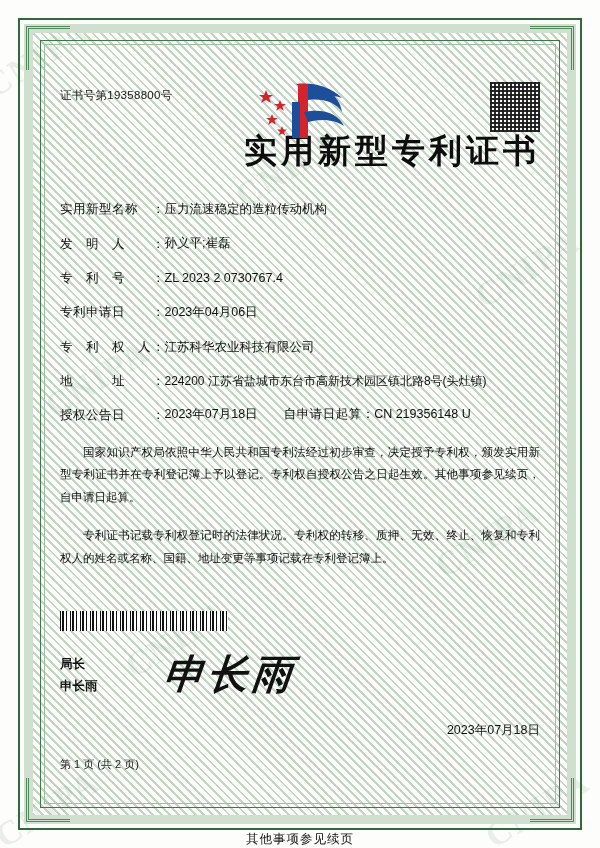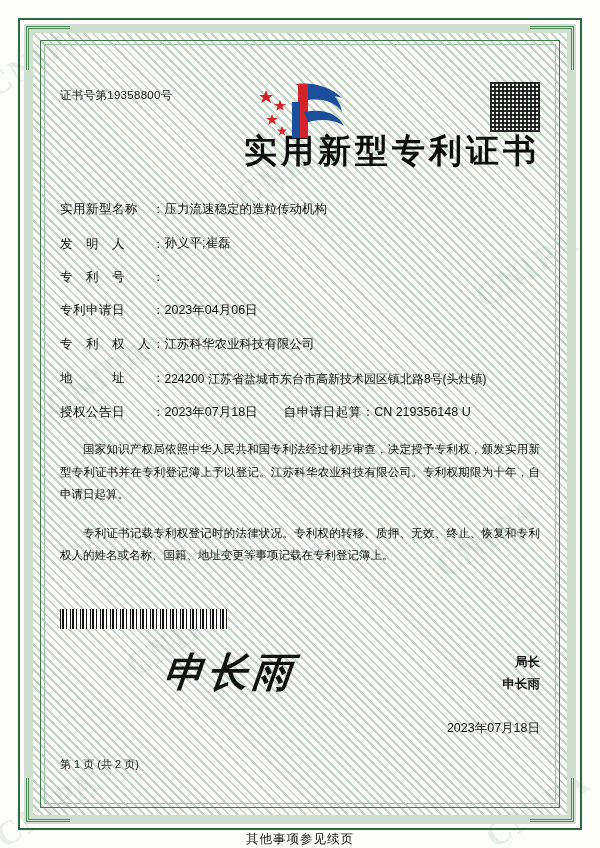--- a/index.html
+++ b/index.html
@@ -199,21 +199,20 @@
 
   .sign-block {
     margin-top: 22px;
     position: relative;
     height: 74px;
   }
   .sign-label {
     font-size: 12.5px;
     font-weight: bold;
     line-height: 1.8;
-    text-align: right;
   }
   .signature {
     position: absolute;
     left: 104px;
     top: -6px;
     font-family: "Liberation Serif", serif;
     font-size: 40px;
     font-weight: bold;
     font-style: italic;
     letter-spacing: 4px;
@@ -303,20 +302,21 @@
 
       <div class="field">
         <div class="flabel">发　明　人</div>
         <div class="fcolon">：</div>
         <div class="fvalue">孙义平;崔磊</div>
       </div>
 
       <div class="field">
         <div class="flabel">专　利　号</div>
         <div class="fcolon">：</div>
+        <div class="fvalue">ZL 2023 2 0730767.4</div>
       </div>
 
       <div class="field">
         <div class="flabel">专利申请日</div>
         <div class="fcolon">：</div>
         <div class="fvalue">2023年04月06日</div>
       </div>
 
       <div class="field">
         <div class="flabel">专　利　权　人</div>
@@ -336,21 +336,21 @@
         <div class="fvalue field-split">
           <span>2023年07月18日</span>
           <span class="split-right-label">自申请日起算</span>
           <span>：</span>
           <span>CN 219356148 U</span>
         </div>
       </div>
 
     </div>
 
-    <div class="para">国家知识产权局依照中华人民共和国专利法经过初步审查，决定授予专利权，颁发实用新型专利证书并在专利登记簿上予以登记。江苏科华农业科技有限公司。专利权期限为十年，自申请日起算。</div>
+    <div class="para">国家知识产权局依照中华人民共和国专利法经过初步审查，决定授予专利权，颁发实用新型专利证书并在专利登记簿上予以登记。专利权自授权公告之日起生效。其他事项参见续页，自申请日起算。</div>
     <div class="para">专利证书记载专利权登记时的法律状况。专利权的转移、质押、无效、终止、恢复和专利权人的姓名或名称、国籍、地址变更等事项记载在专利登记簿上。</div>
 
     <div class="barcode"></div>
 
     <div class="sign-block">
       <div class="sign-label">局长</div>
       <div class="sign-label">申长雨</div>
       <div class="signature">申长雨</div>
       <div class="issue-date">2023年07月18日</div>
     </div>

